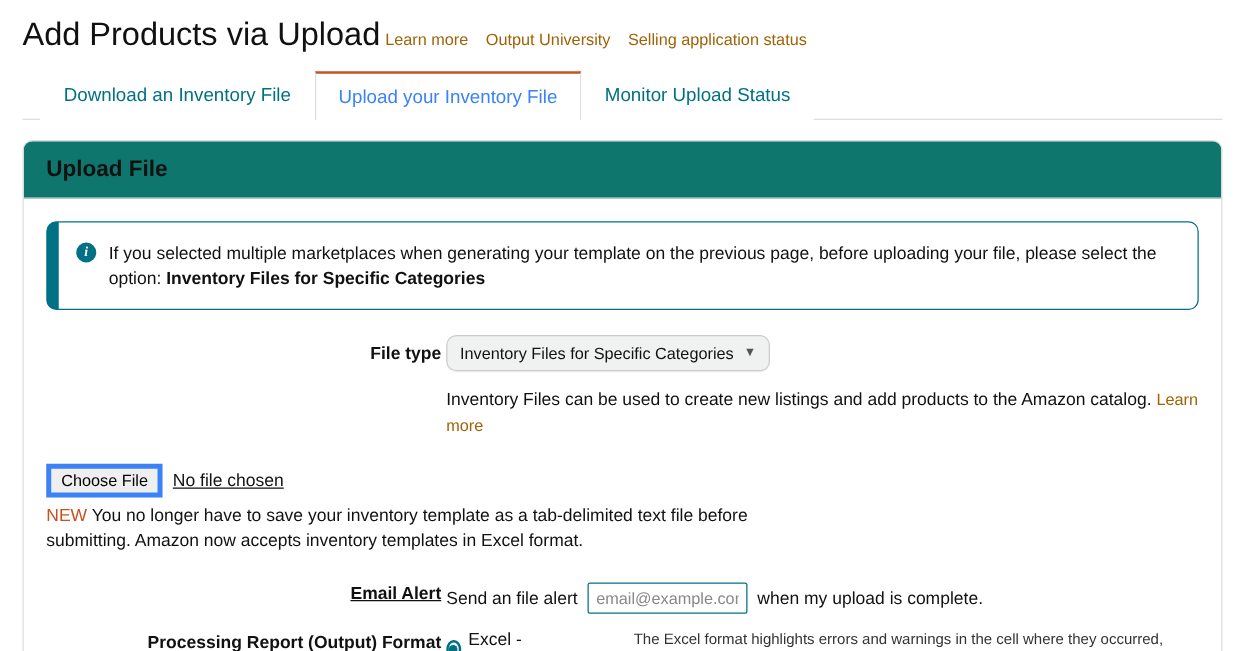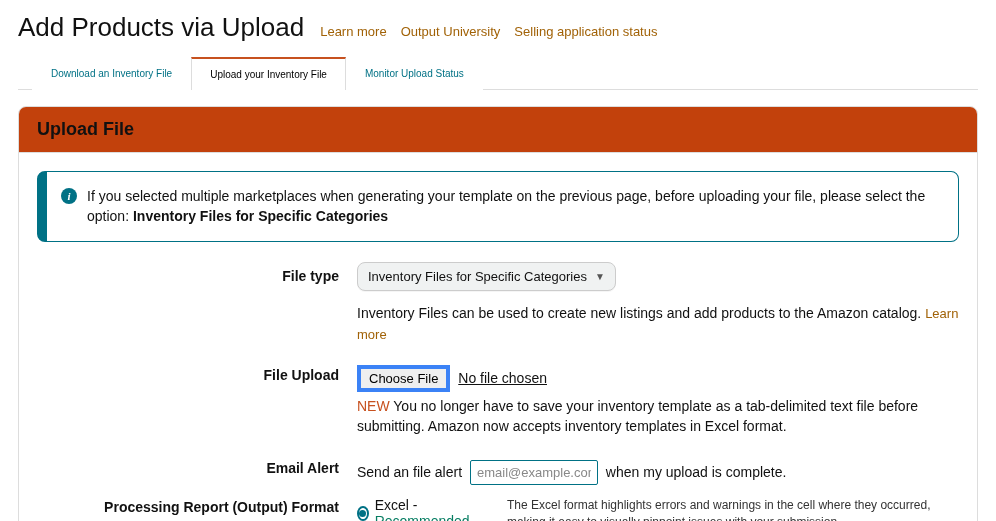--- a/index.html
+++ b/index.html
@@ -5,52 +5,52 @@
   * { box-sizing: border-box; }
   html, body {
     margin: 0; padding: 0;
     font-family: "Amazon Ember", Arial, Helvetica, sans-serif;
     font-size: 14px;
     color: #111;
     background: #fff;
     width: 996px;
   }
   .page { padding: 8px 18px 20px 18px; }
-  .header-row { display: flex; align-items: baseline; gap: 12px; margin-top: 4px; }
+  .header-row { display: flex; align-items: baseline; margin-top: 4px; }
   .page-title { font-size: 26px; font-weight: 400; margin: 0; }
   .header-links { display: flex; gap: 14px; margin-left: 4px; }
   .link { color: #a16207; font-size: 13px; cursor: pointer; }
 
   .tabs { display: flex; border-bottom: 1px solid #ddd; margin-top: 14px; padding-left: 14px; }
   .tab {
     padding: 10px 18px 10px 18px;
-    font-size: 10px;
+    font-size: 15px;
     color: #007185;
     cursor: pointer;
     border: 1px solid transparent;
     border-bottom: none;
     margin-bottom: -1px;
     background: #fff;
   }
   .tab.active {
-    color: #000000;
+    color: #3b82f6;
     border-color: #ddd;
     border-top: 2px solid #c7511f;
     background: #fff;
   }
 
   .panel {
     border: 1px solid #ddd;
     border-radius: 8px;
     margin-top: 16px;
     overflow: hidden;
     background: #fff;
   }
   .panel-header {
-    background: #c2410c;
+    background: #0f766e;
     padding: 12px 18px;
     font-size: 18px;
     font-weight: 700;
     border-bottom: 1px solid #ddd;
   }
   .panel-body { padding: 18px 18px 22px 18px; }
 
   .alert {
     border: 1px solid #007185;
     border-left: 10px solid #007185;
@@ -75,26 +75,26 @@
   .bold { font-weight: 700; }
 
   .form-row {
     display: flex;
     align-items: flex-start;
     margin-top: 20px;
   }
   .form-label {
     width: 320px;
     text-align: right;
-    padding-right: 18px;
+    padding-right: 4px;
     padding-top: 6px;
     font-weight: 700;
     font-size: 14px;
   }
-  .form-label.underline { cursor: pointer; }
+  .form-label.underline { text-decoration: underline; cursor: pointer; }
   .form-value { flex: 1; font-size: 14px; }
 
   .select {
     display: inline-flex; align-items: center;
     background: #f0f2f2;
     border: 1px solid #ccc;
     border-radius: 8px;
     padding: 6px 10px;
     font-size: 13px;
     cursor: pointer;
@@ -187,21 +187,20 @@
             <span>Inventory Files for Specific Categories</span>
             <span class="chev">▼</span>
           </div>
           <div class="helptext">
             <span>Inventory Files can be used to create new listings and add products to the Amazon catalog. </span><span class="link">Learn more</span>
           </div>
         </div>
       </div>
 
       <div class="form-row">
-        <div class="form-label" style="padding-top:2px;">File Upload</div>
         <div class="form-value">
           <button class="filebtn">Choose File</button>
           <span class="filestatus">No file chosen</span>
           <div style="margin-top:4px; max-width:600px; line-height:1.45;">
             <span class="new-tag">NEW</span><span> You no longer have to save your inventory template as a tab-delimited text file before submitting. Amazon now accepts inventory templates in Excel format.</span>
           </div>
         </div>
       </div>
 
       <div class="form-row">

